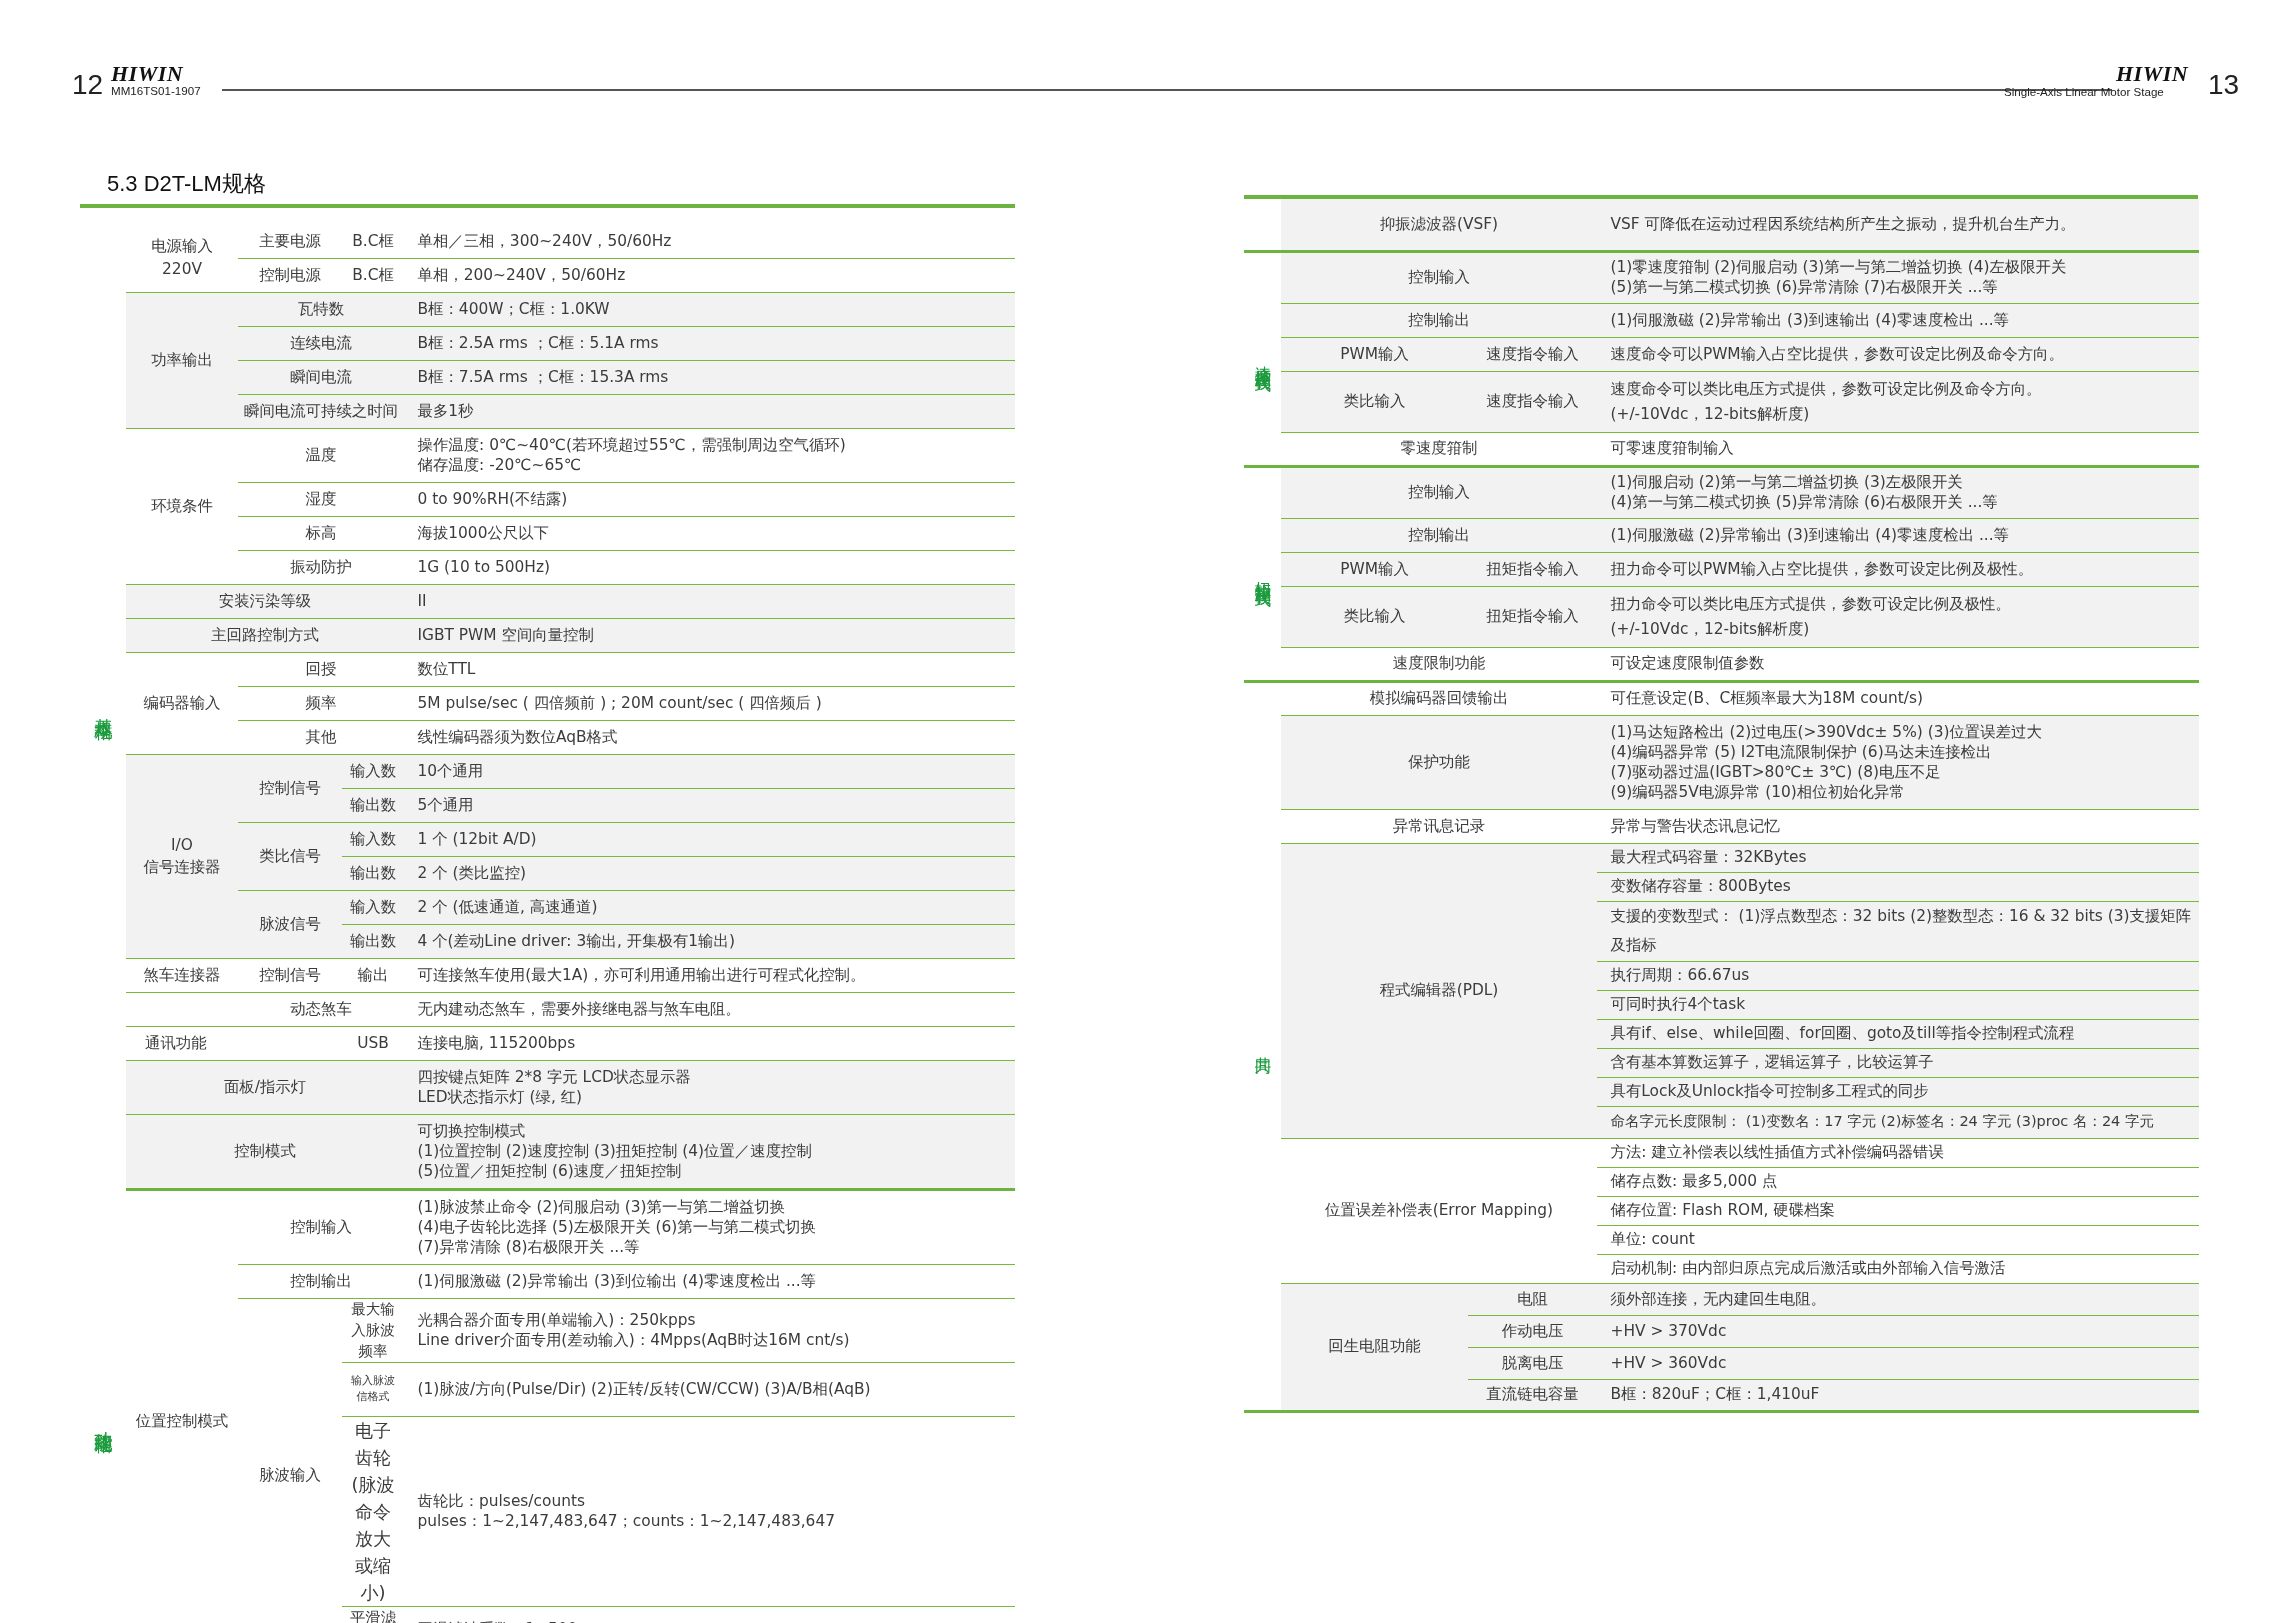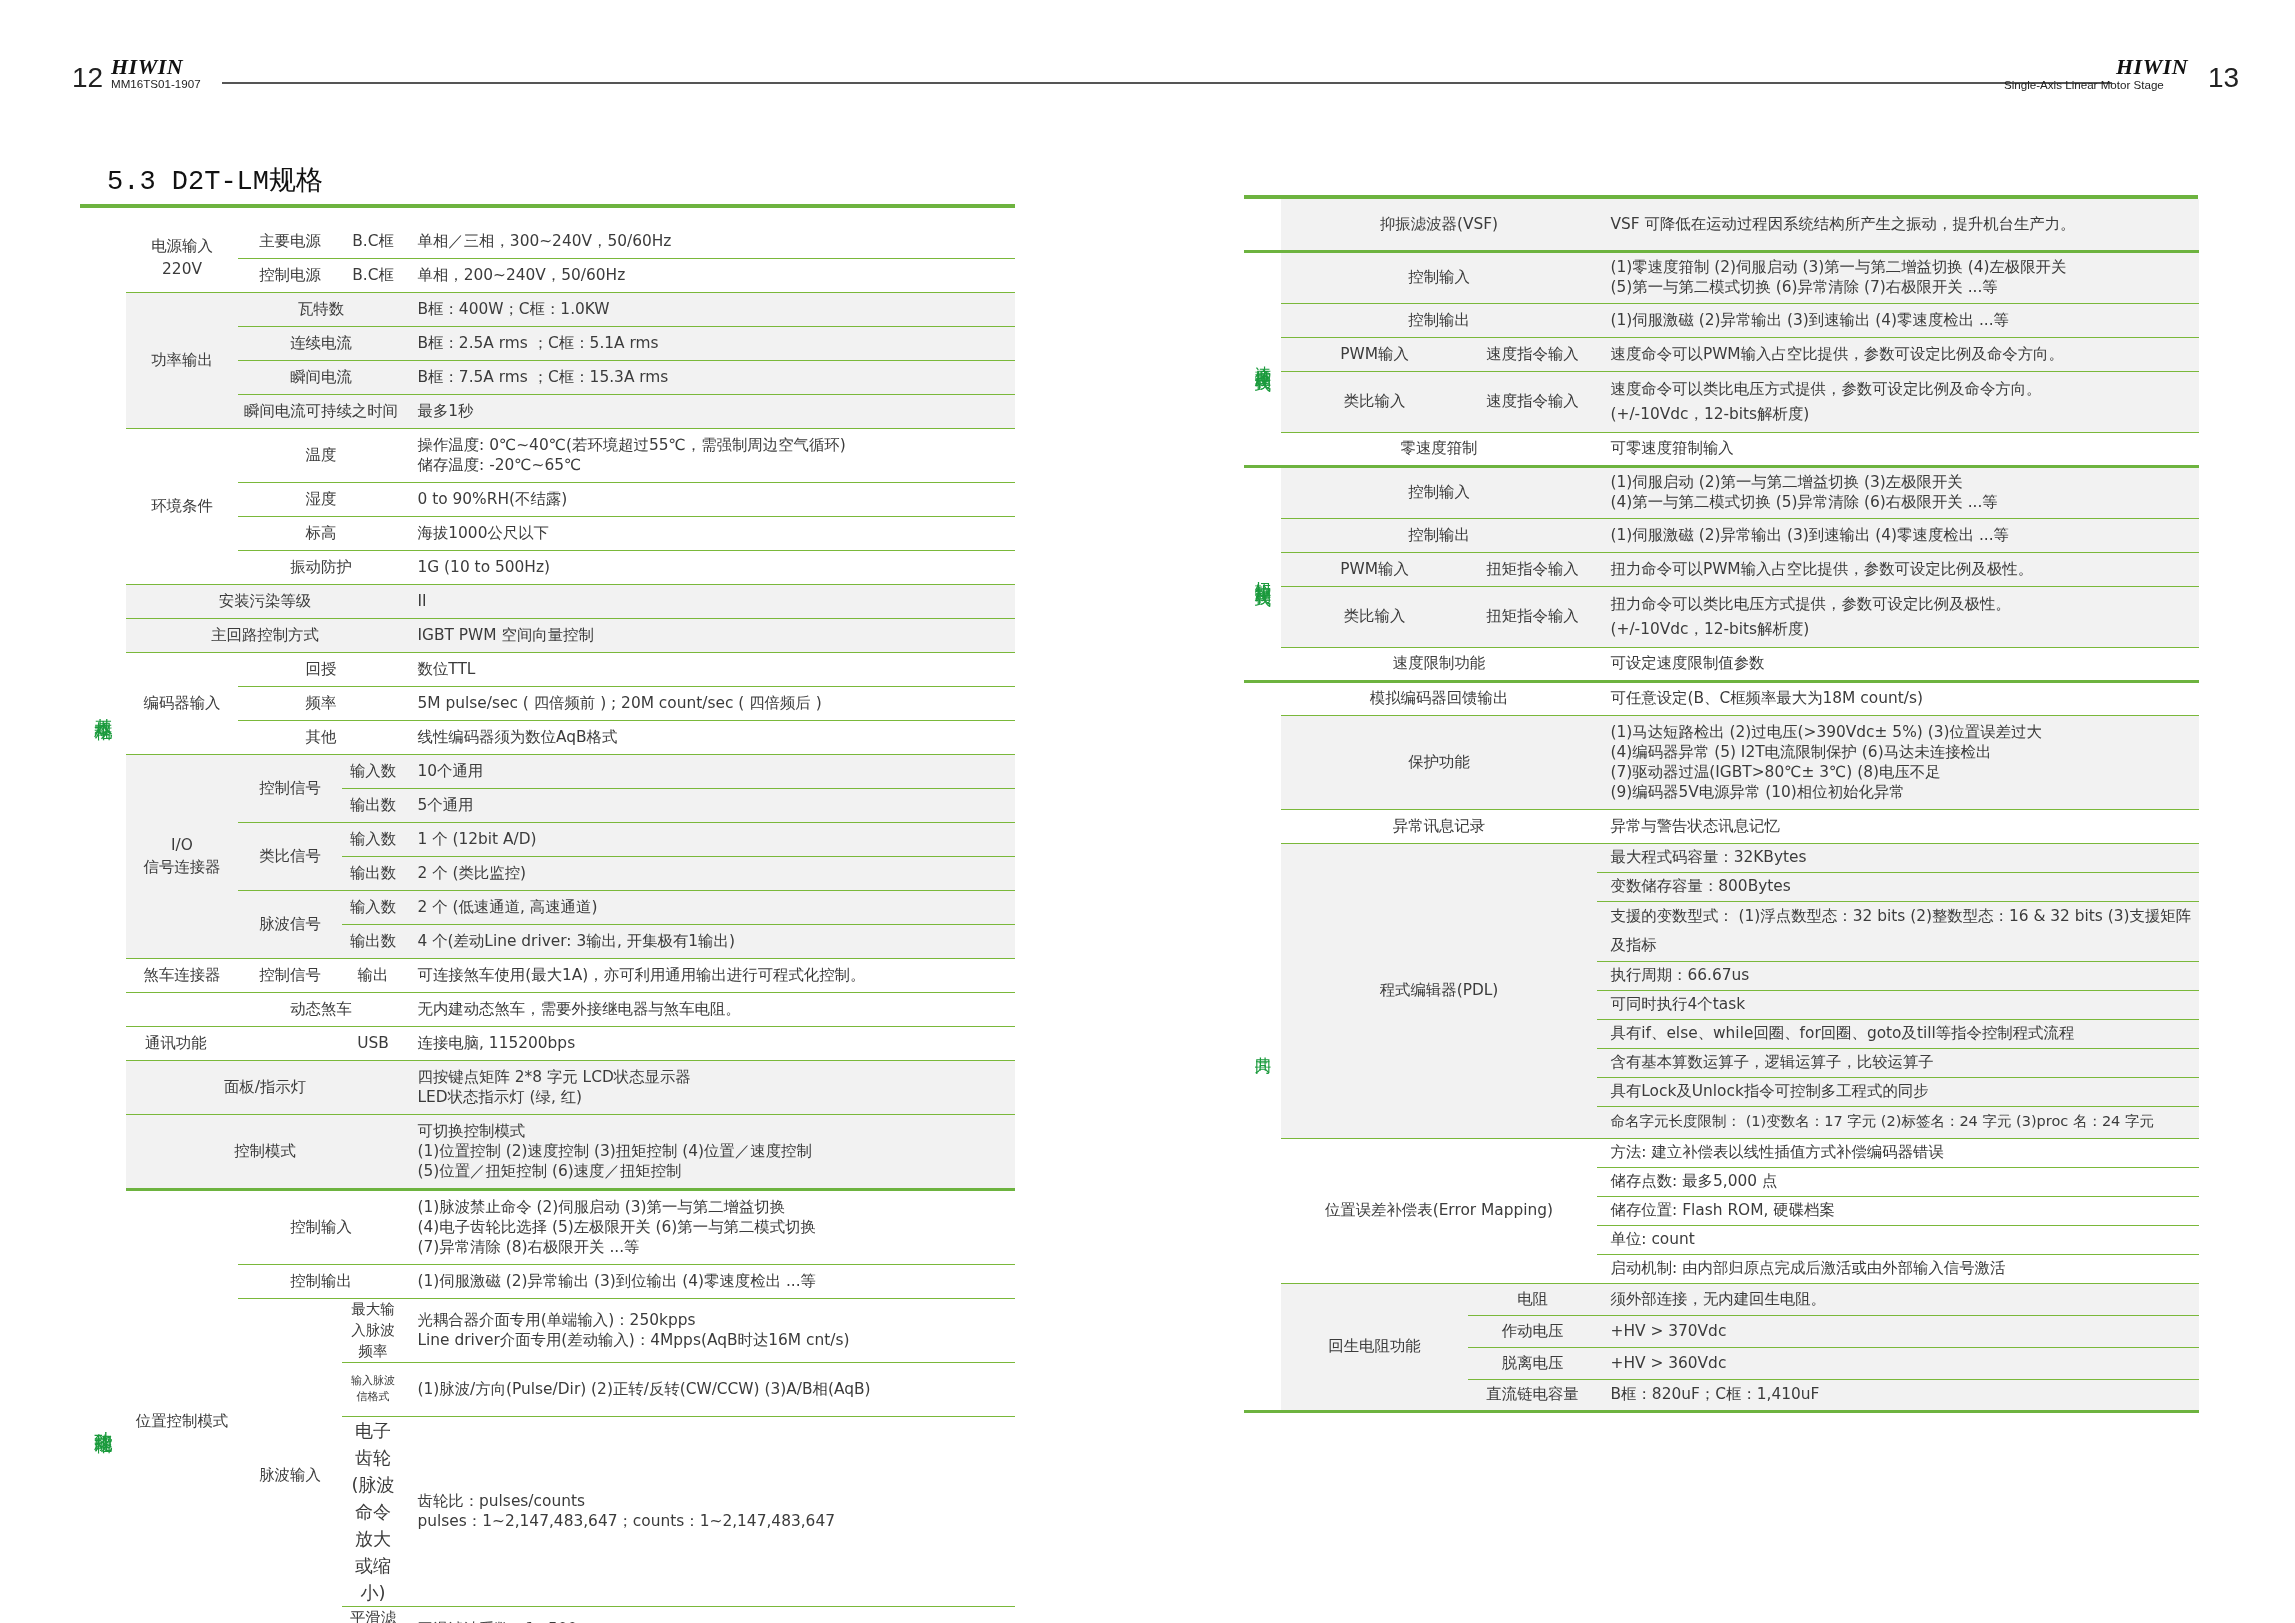--- a/index.html
+++ b/index.html
@@ -1,23 +1,23 @@
 <!DOCTYPE html>
 <html style="font-size:7.7px"><head>
 <meta charset="utf-8">
 <style>
   html, body { margin:0; padding:0; background:#ffffff; }
   body { width:2295px; height:1623px; position:relative; overflow:hidden;
          font-family:"DejaVu Sans","Liberation Sans",sans-serif; color:#3a3a3a; }
-  .abs { position:absolute; }
+  .abs { position:absolute;margin-top:7px; }
   .pgnum { font-family:"Liberation Sans",sans-serif; font-size:28px; color:#222; }
   .logo { font-family:"Liberation Serif",serif; font-weight:bold; font-style:italic; font-size:22px; color:#111; letter-spacing:0.5px; }
   .docid { font-family:"Liberation Sans",sans-serif; font-size:11.6px; color:#222; }
   .rule { height:2.4px; background:#555; }
-  .title { font-family:Liberation Mono, monospace; font-size:27px; color:#111; }
+  .title { font-family:Liberation Sans, sans-serif; font-size:22px; color:#111; }
   table.spec { position:absolute; border-collapse:collapse; table-layout:fixed; font-size:15.4px; color:#3b3b3b; }
   table.spec td { padding:0 4.8px; vertical-align:middle; border-bottom:1.4px solid #7ab83a; line-height:1.45; }
   table.spec td.val { text-align:left; padding-left:13.5px; }
   table.spec td.c { text-align:center; }
   table.spec tr.g td { background:#f2f2f2; }
   table.spec td.w { background:#ffffff !important; }
   .toprule { position:absolute; height:3.9px; background:#6db33f; }
   .sect { color:#1a9a3c; font-size:18.3px; text-align:center; line-height:1.2; writing-mode:vertical-rl; text-orientation:upright; letter-spacing:1.9px; }
   td.sectcell { border-bottom:none !important; background:#ffffff !important; padding:0 !important; }
   td.thick { border-bottom:3.4px solid #6db33f !important; }

